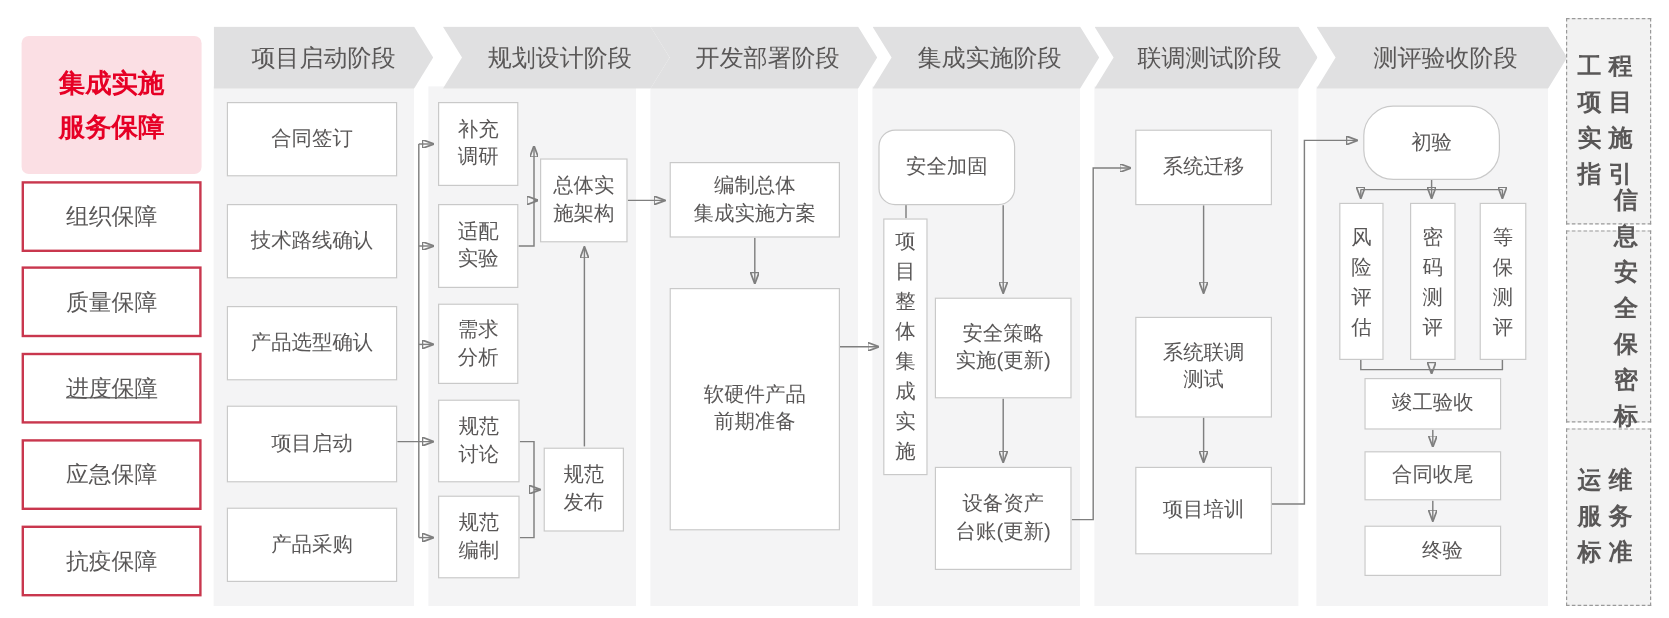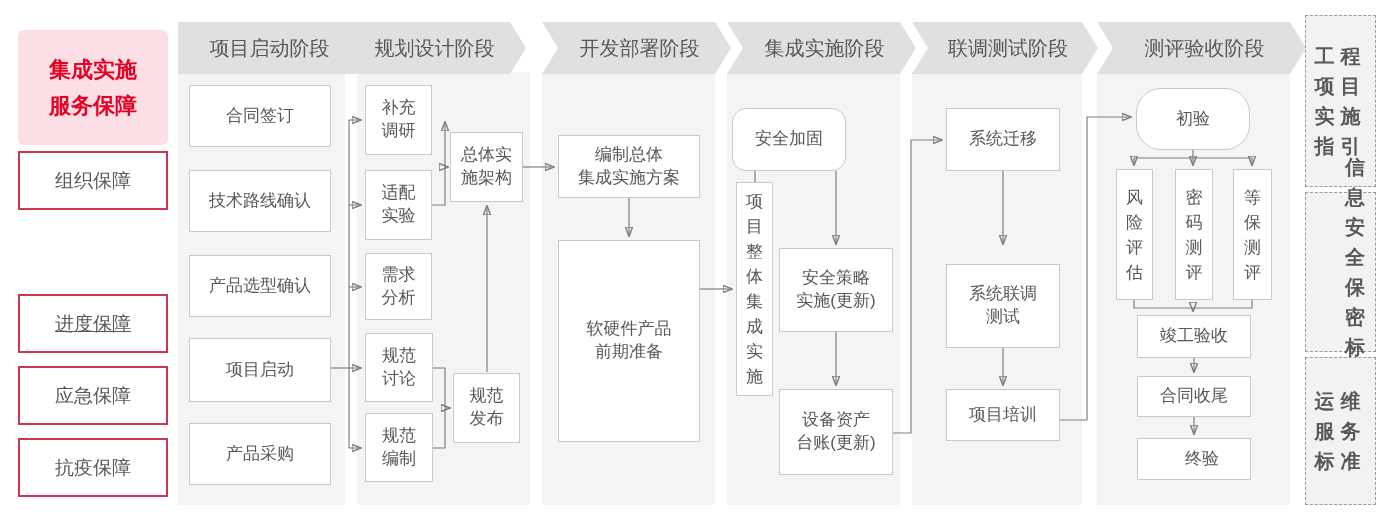--- a/index.html
+++ b/index.html
@@ -116,26 +116,27 @@
 
     <path d="M1134,300 L1134,308 L1252,308 L1252,300"></path>
     <path d="M1193,308 L1193,311" marker-end="url(#arw)"></path>
     <path d="M1194,358 L1194,372" marker-end="url(#arw)"></path>
     <path d="M1194,417 L1194,434" marker-end="url(#arw)"></path>
   </svg>
 
   <div class="title-box">集成实施
 服务保障</div>
   <div class="guard" style="top:151px;">组织保障</div>
+  <div class="guard" style="top:222px;">质量保障</div>
   <div class="guard" style="top:294px;text-decoration:underline;">进度保障</div>
   <div class="guard" style="top:366px;">应急保障</div>
   <div class="guard" style="top:438px;">抗疫保障</div>
 
   <div class="hdr first" style="left:178px;width:183px;">项目启动阶段</div>
-  <div class="hdr" style="left:337px;width:189px;text-align:center;">规划设计阶段</div>
+  <div class="hdr" style="left:369px;width:189px;text-align:center;">规划设计阶段</div>
   <div class="hdr" style="left:542px;width:189px;">开发部署阶段</div>
   <div class="hdr" style="left:727px;width:189px;">集成实施阶段</div>
   <div class="hdr" style="left:912px;width:186px;">联调测试阶段</div>
   <div class="hdr" style="left:1097px;width:209px;">测评验收阶段</div>
 
   <div class="b" style="left:189px;top:85px;width:142px;height:62px;">合同签订</div>
   <div class="b" style="left:189px;top:170px;width:142px;height:62px;">技术路线确认</div>
   <div class="b" style="left:189px;top:255px;width:142px;height:62px;">产品选型确认</div>
   <div class="b" style="left:189px;top:338px;width:142px;height:64px;">项目启动</div>
   <div class="b" style="left:189px;top:423px;width:142px;height:62px;">产品采购</div>
@@ -170,21 +171,21 @@
 施</div>
   <div class="b" style="left:732px;top:108px;width:114px;height:63px;border-radius:14px;">安全加固</div>
   <div class="b" style="left:779px;top:248px;width:114px;height:84px;">安全策略
 实施(更新)</div>
   <div class="b" style="left:779px;top:389px;width:114px;height:86px;">设备资产
 台账(更新)</div>
 
   <div class="b" style="left:946px;top:108px;width:114px;height:63px;">系统迁移</div>
   <div class="b" style="left:946px;top:248px;width:114px;height:84px;margin-top:16px;">系统联调
 测试</div>
-  <div class="b" style="left:946px;top:389px;width:114px;height:52px;">项目培训</div>
+  <div class="b" style="left:946px;top:389px;width:114px;height:73px;">项目培训</div>
 
   <div class="b" style="left:1136px;top:88px;width:114px;height:62px;border-radius:25px;">初验</div>
   <div class="b bv" style="left:1116px;top:169px;width:37px;height:131px;">风
 险
 评
 估</div>
   <div class="b bv" style="left:1175px;top:169px;width:38px;height:131px;">密
 码
 测
 评</div>

